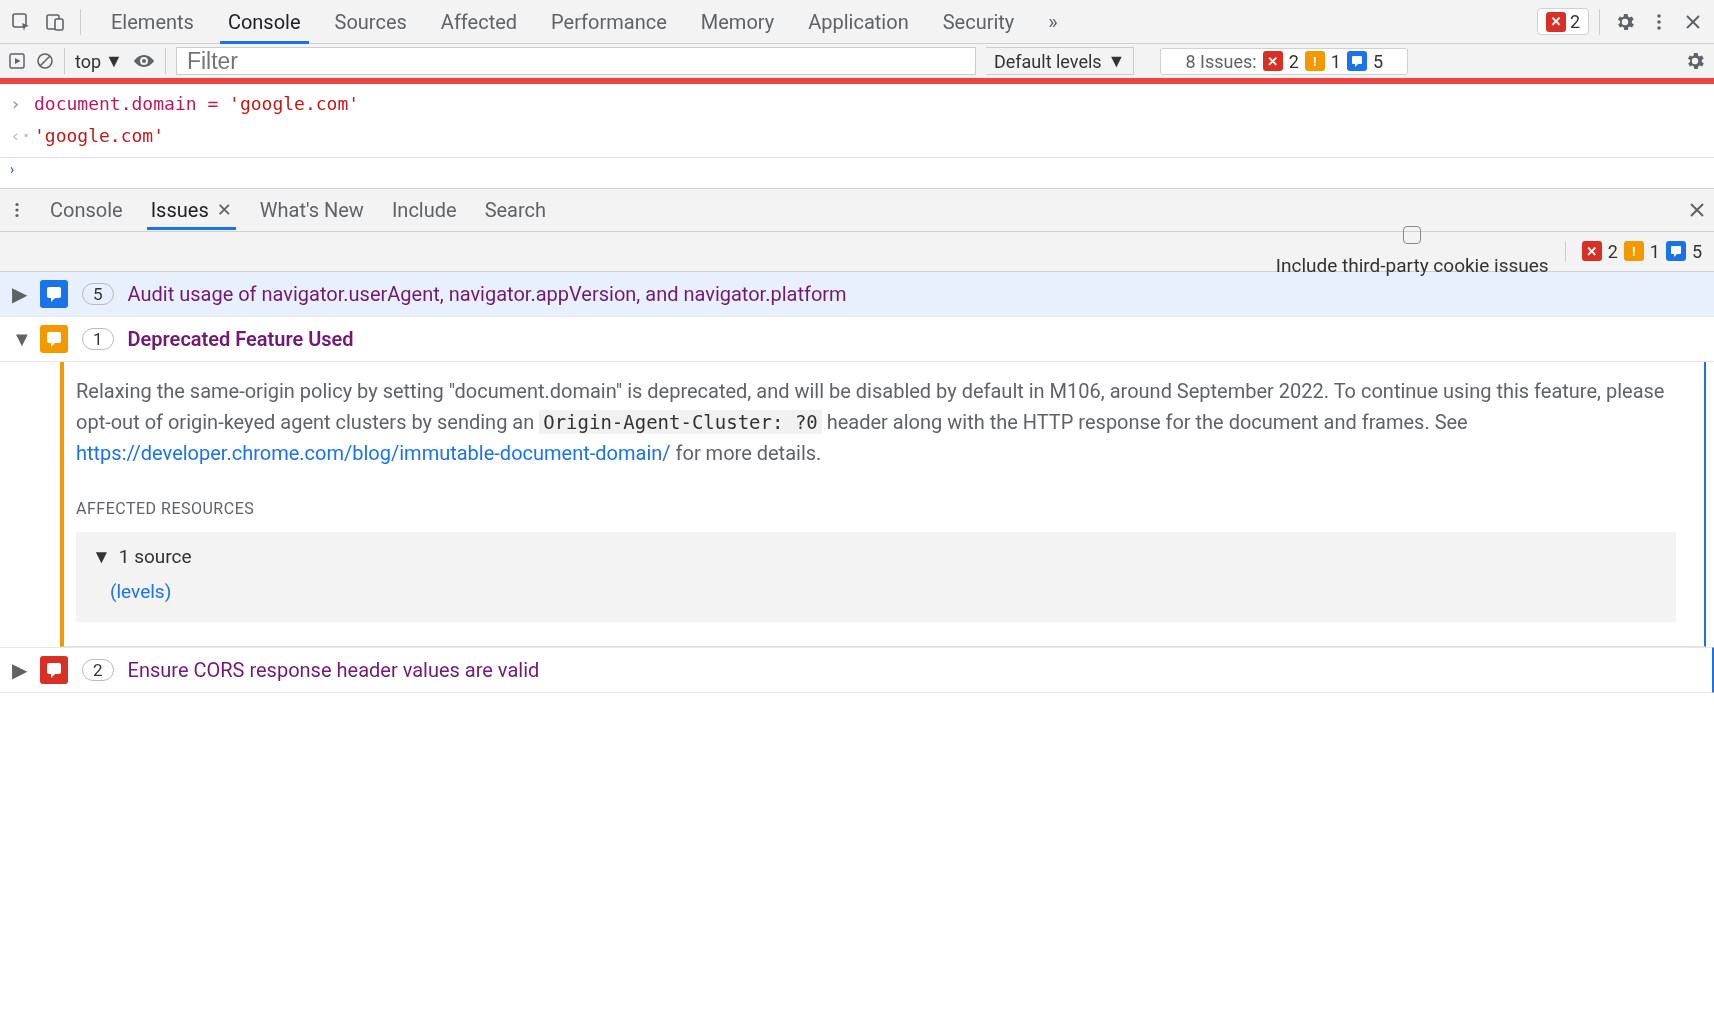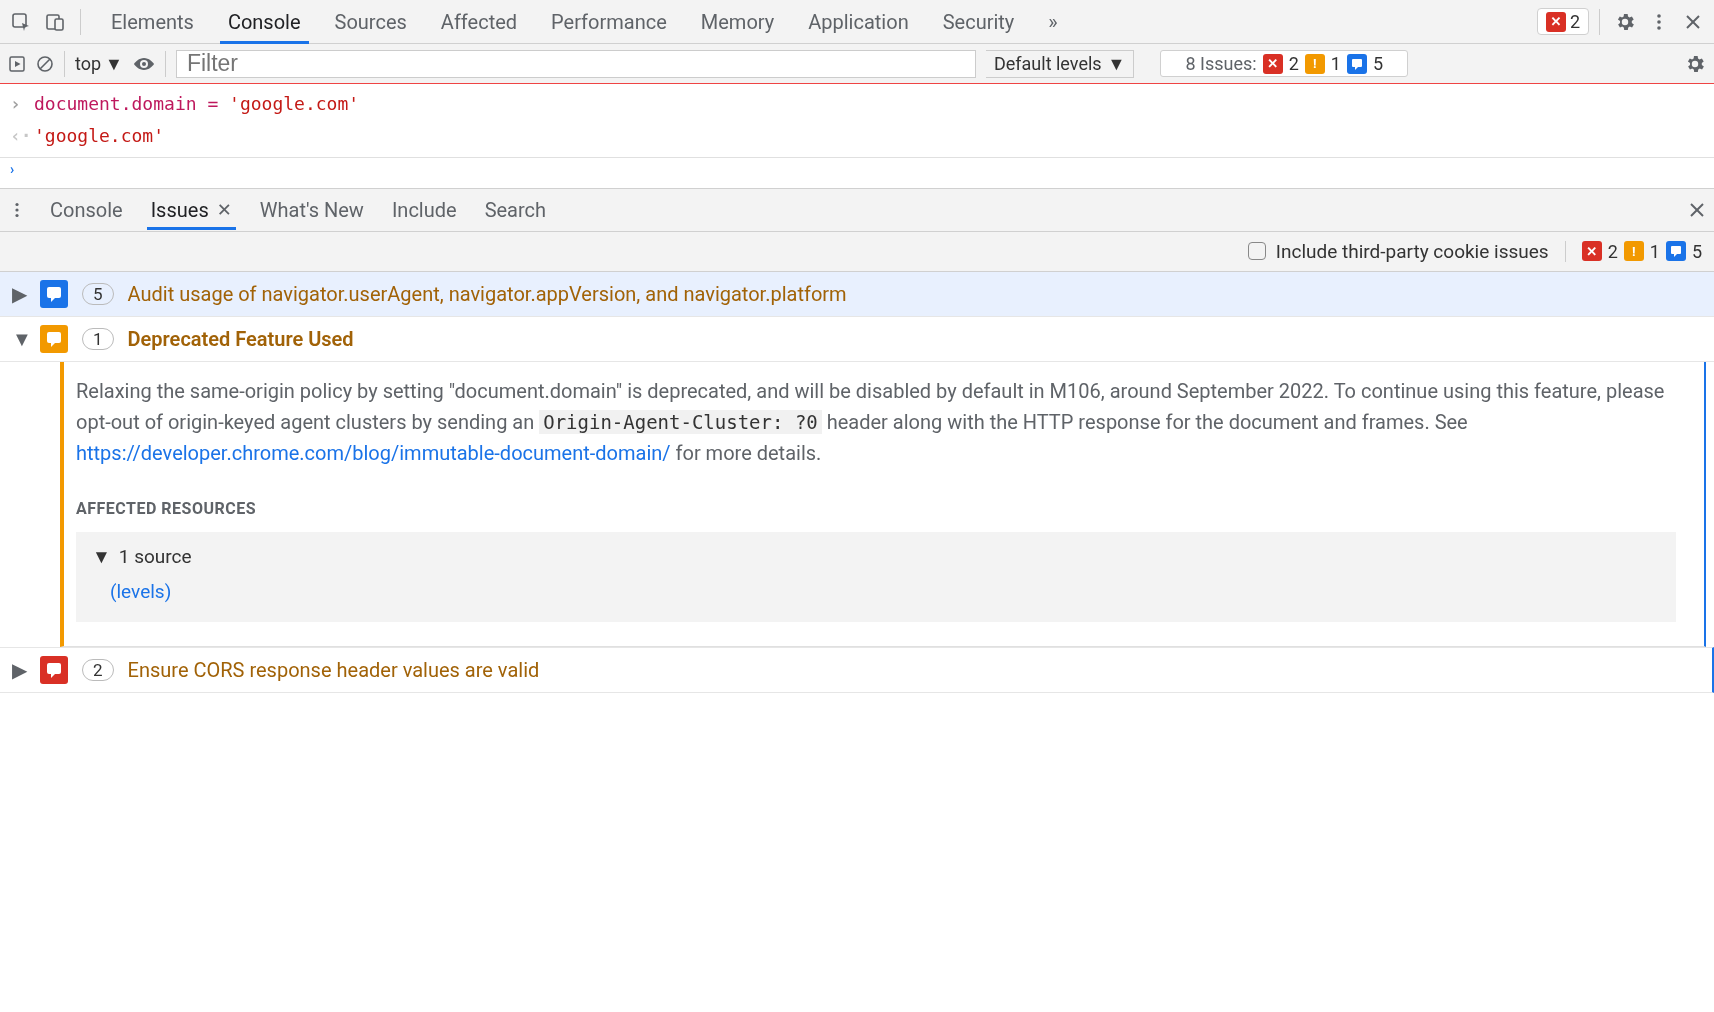--- a/index.html
+++ b/index.html
@@ -49,21 +49,21 @@
     width:20px;height:20px;border-radius:3px;color:#fff;font-weight:bold;font-size:13px;
   }
   .red-box{background:#d93025;}
   .yellow-box{background:#f29900;}
   .blue-box{background:#1a73e8;}
   .count-after { color:#333; font-size:18px; }
 
   
   .console-toolbar {
     display:flex; align-items:center;
-    border-bottom:1px solid #ef4444;
+    border-bottom:6px solid #ef4444;
     height:40px;
     padding:0 8px; gap:10px;
     background:#f3f3f3;
     font-size:18px;
     color:#5f6368;
   }
   .console-toolbar .sep { width:1px; height:26px; background:#ccc; }
   .context-select {
     display:inline-flex;align-items:center;gap:4px;color:#333;font-size:18px;
   }
@@ -142,39 +142,39 @@
     width:28px;height:28px;border-radius:3px;display:flex;align-items:center;justify-content:center;flex-shrink:0;
   }
   .issue-kind.info { background:#1a73e8; }
   .issue-kind.warn { background:#f29900; }
   .issue-kind.err  { background:#d93025; }
   .issue-kind svg { fill:#fff; }
   .issue-count {
     border:1px solid #bbb; border-radius:999px; padding:0 10px; font-size:17px;
     min-width:26px;text-align:center;
   }
-  .issue-title { color:#a16207; }
+  .issue-title { color:#701a75; }
   .issue-title.bold { font-weight:600; }
 
   .issue-body {
     border-left:4px solid #f29900;
     margin: 0 8px 0 60px;
     padding: 14px 28px 24px 12px;
     font-size:20px; color:#5f6368; line-height:1.55;
     border-bottom:1px solid #e0e0e0;
     border-right:2px solid #1a73e8;
   }
   .issue-body code {
     font-family: ui-monospace, Menlo, Consolas, monospace;
     background:#f1f1f1; padding:1px 4px; font-size:19px; color:#333;
   }
   .issue-body a { color:#1a73e8; text-decoration:none; }
 
   .affected-heading {
-    text-transform:uppercase;letter-spacing:0.5px;font-size:16px;color:#5f6368;margin-top:28px;font-weight:bold;
+    text-transform:uppercase;letter-spacing:0.5px;font-size:16px;color:#5f6368;margin-top:28px;
   }
   .affected-box {
     background:#f3f3f3; margin-top:10px; padding:10px 16px; font-size:19px;color:#333;
   }
   .affected-box .src-row{display:flex;gap:8px;align-items:center;}
   .affected-box .unknown{color:#1a73e8;padding:6px 18px;}
   .final-issue-wrap { border-right:2px solid #1a73e8; }
 
   svg { display:block; }
 </style>
@@ -319,21 +319,21 @@
   <div class="spacer"></div>
   <div class="icon-btn">
     <svg width="18" height="18" viewBox="0 0 18 18" stroke="#5f6368" stroke-width="2">
         <line x1="3" y1="3" x2="15" y2="15"></line>
         <line x1="15" y1="3" x2="3" y2="15"></line>
       </svg>
   </div>
 </div>
 
 <div class="issues-optbar">
-  <label style="display:inline-flex;gap:10px;align-items:center;">
+  <label style="display:inline-flex;gap:10px;align-items:center;flex-direction:column;">
     <span class="chk"></span>
     <span>Include third-party cookie issues</span>
   </label>
   <span class="mini-counts">
     <span class="red-box">✕</span>
     <span class="count-after">2</span>
     <span class="yellow-box">!</span>
     <span class="count-after">1</span>
     <span class="blue-box">
         <svg width="12" height="12" viewBox="0 0 12 12" fill="#fff">

